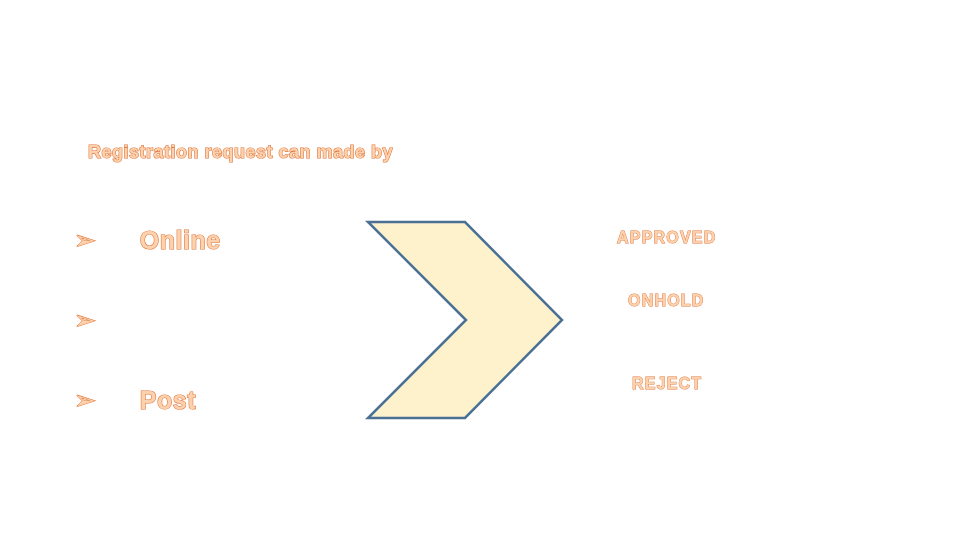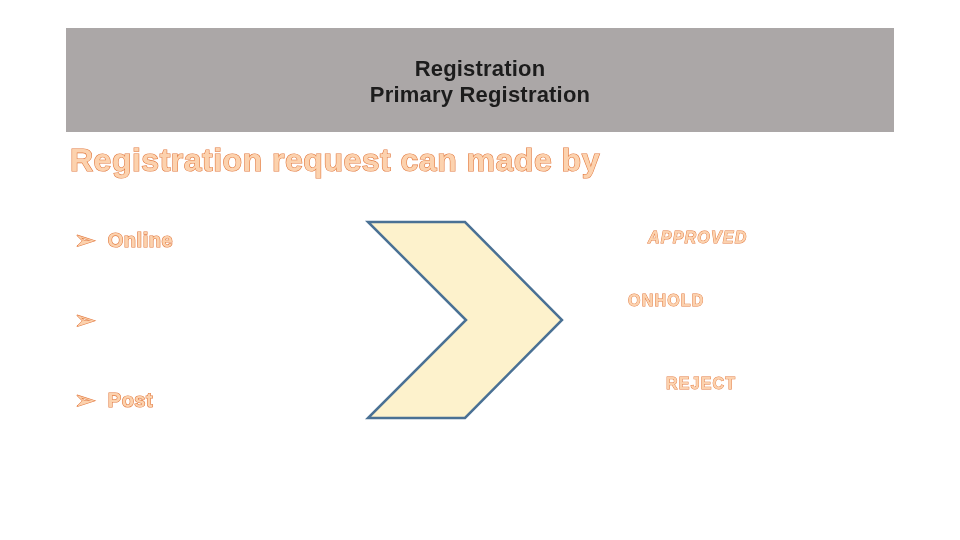--- a/index.html
+++ b/index.html
@@ -43,23 +43,23 @@
   
   .accent-text {
     color: var(--accent-fill, #fcd2ae);
     -webkit-text-stroke: 1.2px var(--accent-outline, #e2793f);
     paint-order: stroke fill;
     font-weight: bold;
   }
 
   .main-heading {
     position: absolute;
-    left: 70px;
+    left: 88px;
     top: 142px;
-    font-size: 32px;
+    font-size: 18px;
     letter-spacing: 0.5px;
     white-space: nowrap;
   }
 
   .bullet-row {
     position: absolute;
     left: 74px;
     display: flex;
     align-items: center;
     gap: 12px;
@@ -69,54 +69,51 @@
   .bullet-row.row-2 { top: 384px; }
 
   .bullet-marker {
     font-size: 26px;
     line-height: 32px;
     color: var(--accent-fill, #fcd2ae);
     -webkit-text-stroke: 1.1px var(--accent-outline, #e2793f);
     paint-order: stroke fill;
   }
   .bullet-label {
-    font-size: 20px;
+    font-size: 25px;
     line-height: 32px;
     letter-spacing: 0.5px;
     white-space: nowrap;
+    margin-left: 32px;
   }
 
   .chevron-wrap {
     position: absolute;
     left: 360px;
     top: 214px;
     width: 212px;
     height: 212px;
   }
 
   .status-label {
     position: absolute;
     font-size: 16px;
     letter-spacing: 1.2px;
     white-space: nowrap;
     -webkit-text-stroke: 0.9px var(--accent-outline, #e2793f);
   }
-  .status-0 { left: 648px; top: 229px; font-style: italic; }
+  .status-0 { left: 617px; top: 229px; }
   .status-1 { left: 628px; top: 292px; }
-  .status-2 { left: 666px; top: 375px; }
+  .status-2 { left: 632px; top: 375px; }
 </style>
 </head>
 <body>
 
 <div class="slide">
 
-  <div class="header-bar">
-    <div class="header-line">Registration</div>
-    <div class="header-line">Primary Registration</div>
-  </div>
 
   <div class="main-heading accent-text">Registration request can made by</div>
 
   <div class="bullet-row row-0">
     <span class="bullet-marker">➢</span>
     <span class="bullet-label accent-text">Online</span>
   </div>
 
   <div class="bullet-row row-1">
     <span class="bullet-marker">➢</span>

